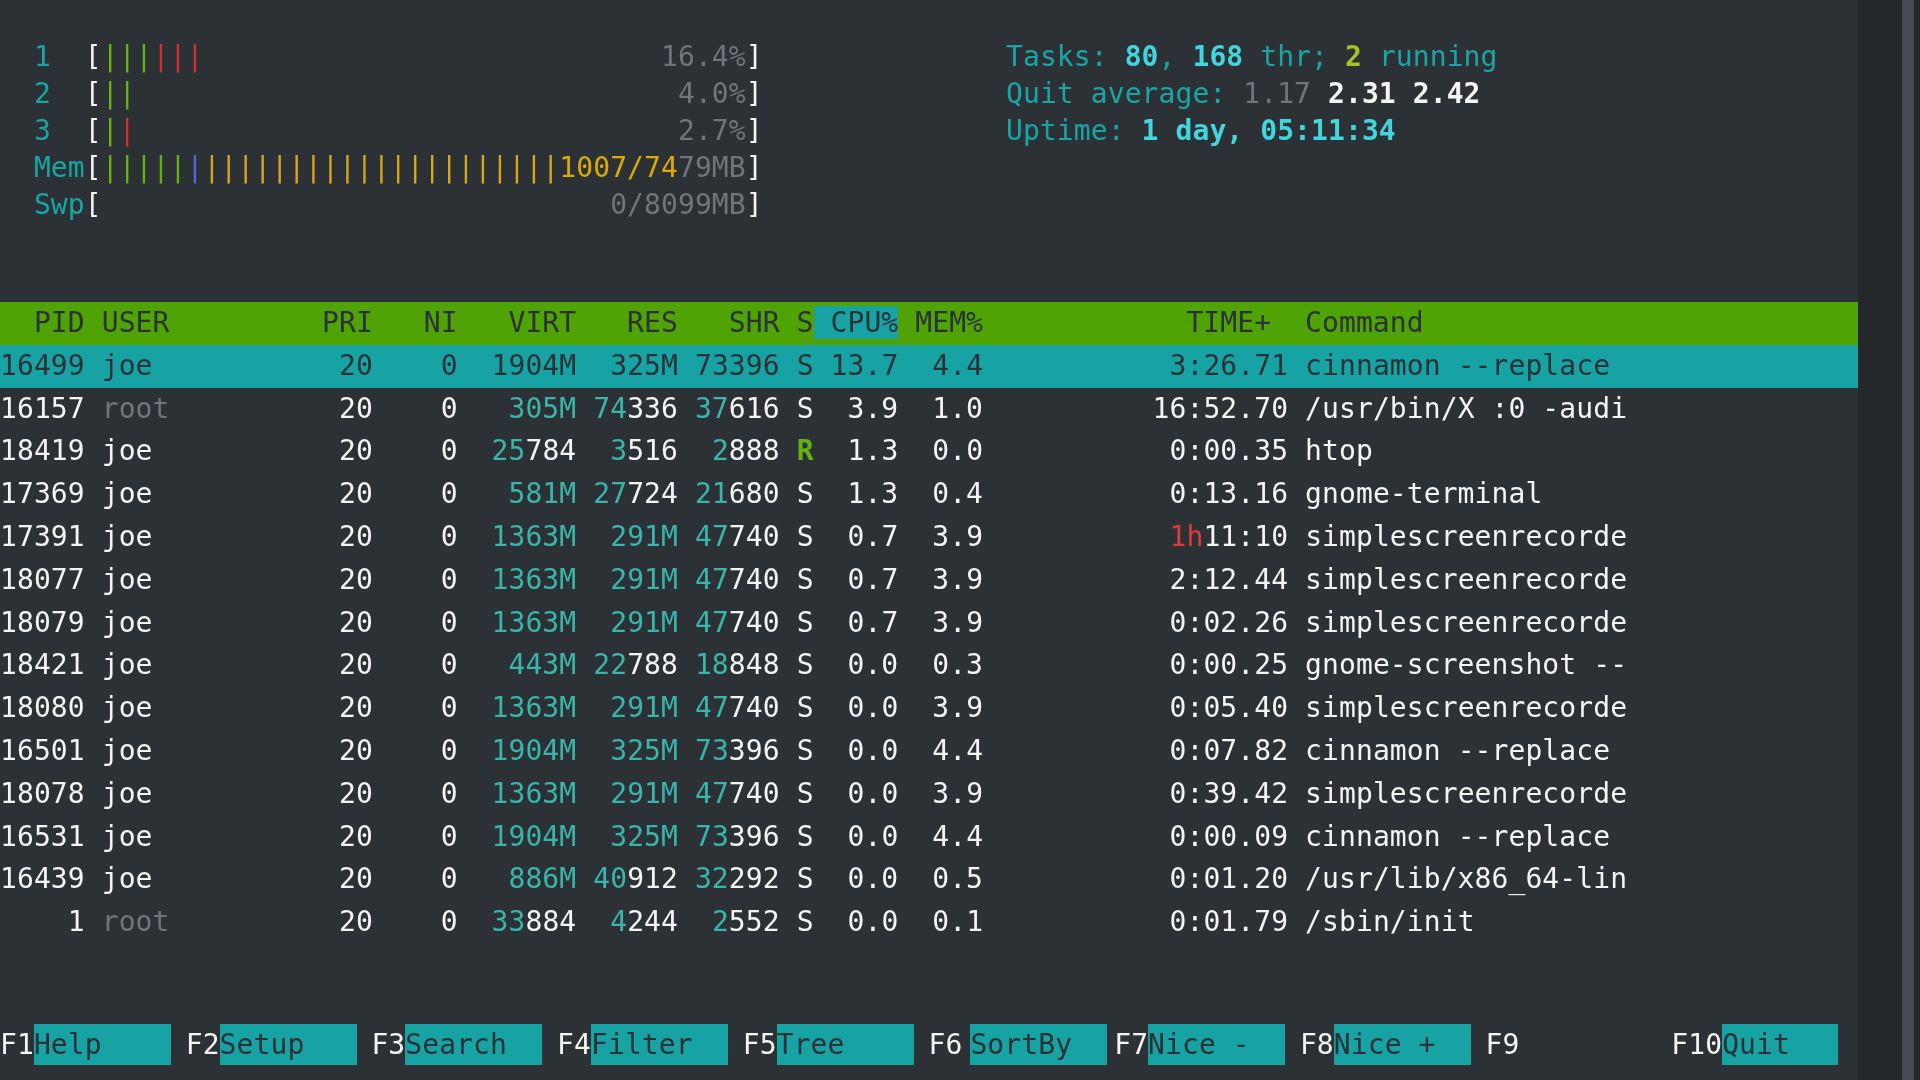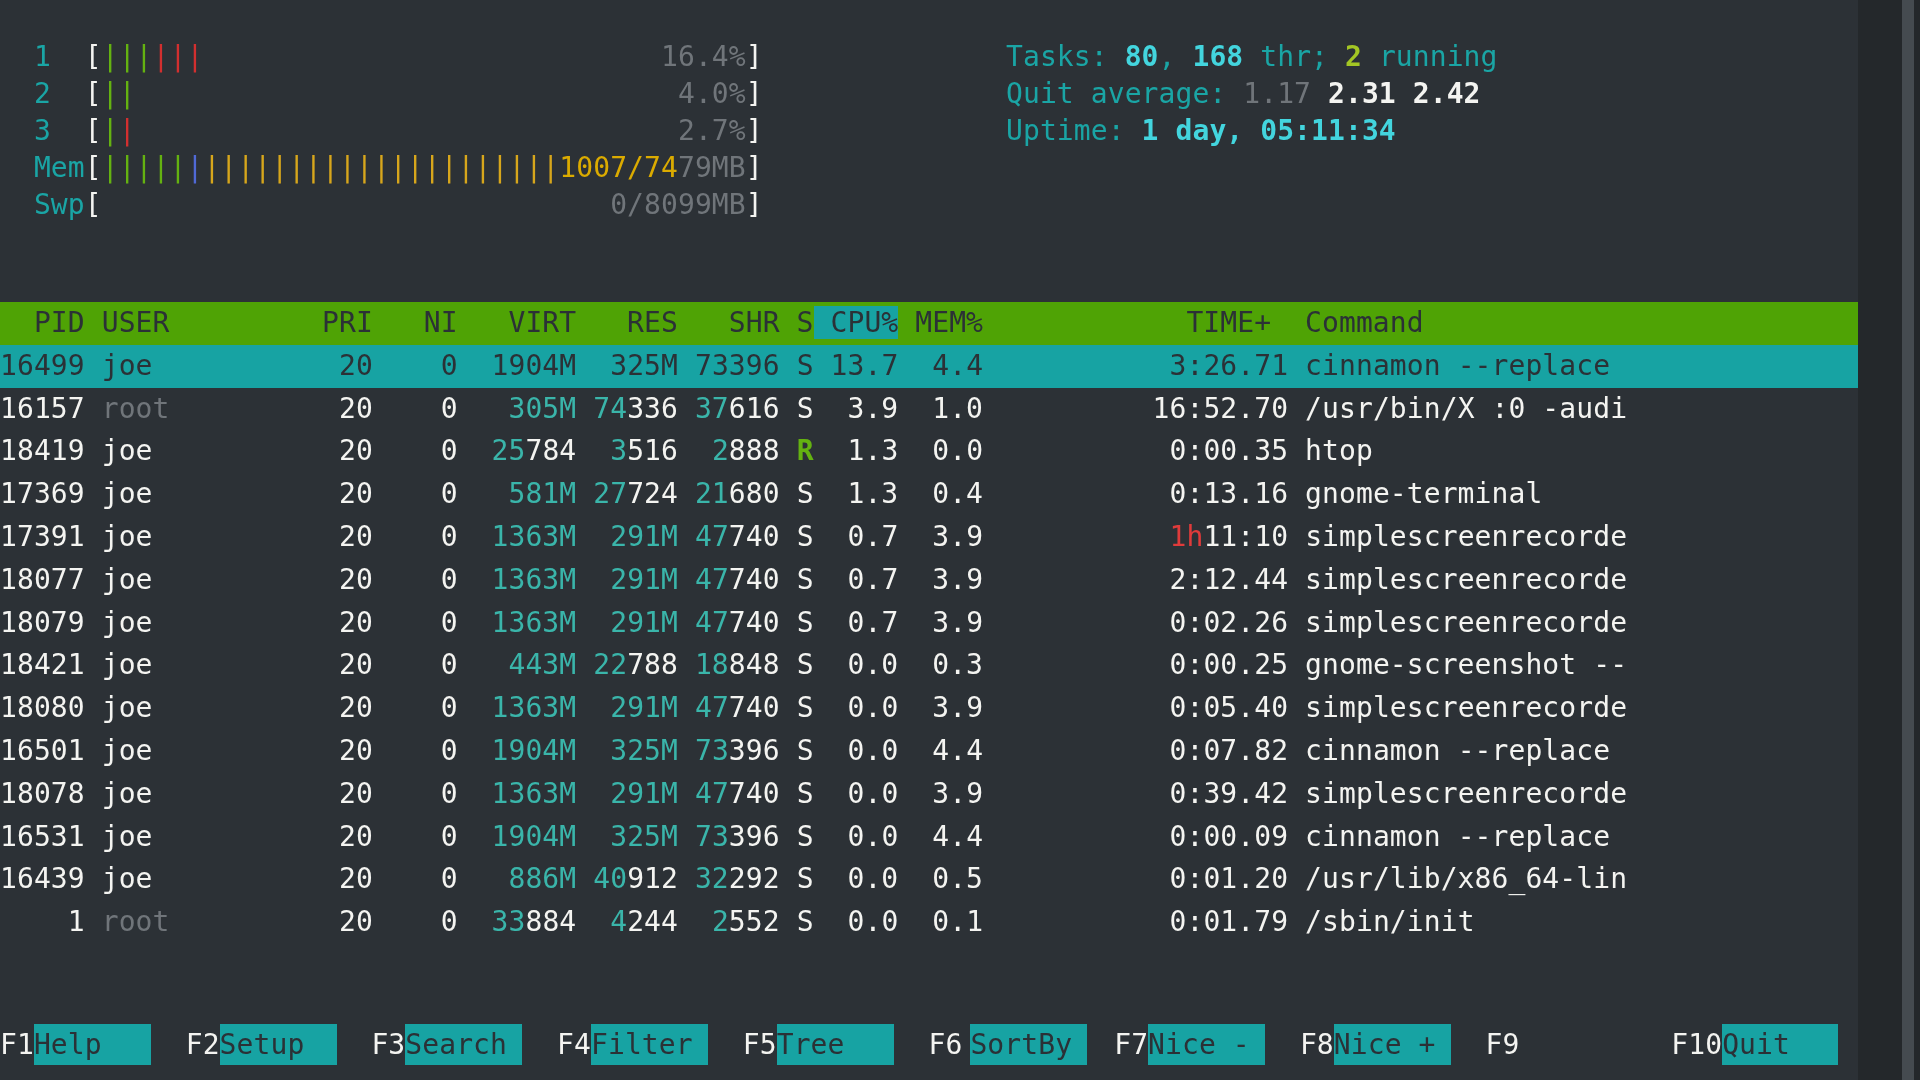--- a/index.html
+++ b/index.html
@@ -33,21 +33,21 @@
   .c-yellow{color:var(--yellow);}
   .c-tealnum{color:var(--tealnum);}
   .c-bold{font-weight:bold;}
   .b-green{color:var(--green);}
   .b-red{color:var(--red);}
   .b-blue{color:var(--blue);}
   .b-yellow{color:var(--amber);}
   #fbar{position:absolute;left:0;top:999px;height:41px;width:1858px;}
   .fseg{position:absolute;top:1px;height:41px;display:flex;margin-top:24px;}
   .fkey{color:var(--fg);line-height:41px;}
-  .flabel{display:inline-block;width:117px;background:var(--sel);color:var(--dark);line-height:41px;overflow:hidden;}
+  .flabel{display:inline-block;width:137px;background:var(--sel);color:var(--dark);line-height:41px;overflow:hidden;}
   .gutter{position:absolute;left:1858px;top:0;width:62px;height:1080px;background:var(--gutter);}
   .thumb{position:absolute;left:44px;top:0;width:12px;height:1080px;background:var(--thumb);}
 </style>
 </head>
 <body>
 
 <div class="screen">
   <pre id="meters"><span>  </span><span class="c-teal">1  </span><span class="c-white">[</span><span class="b-green">|||</span><span class="b-red">|||</span><span>                           </span><span class="c-dim">16.4%</span><span class="c-white">]</span>
 <span>  </span><span class="c-teal">2  </span><span class="c-white">[</span><span class="b-green">||</span><span>                                </span><span class="c-dim">4.0%</span><span class="c-white">]</span>
 <span>  </span><span class="c-teal">3  </span><span class="c-white">[</span><span class="b-green">|</span><span class="b-red">|</span><span>                                </span><span class="c-dim">2.7%</span><span class="c-white">]</span>

